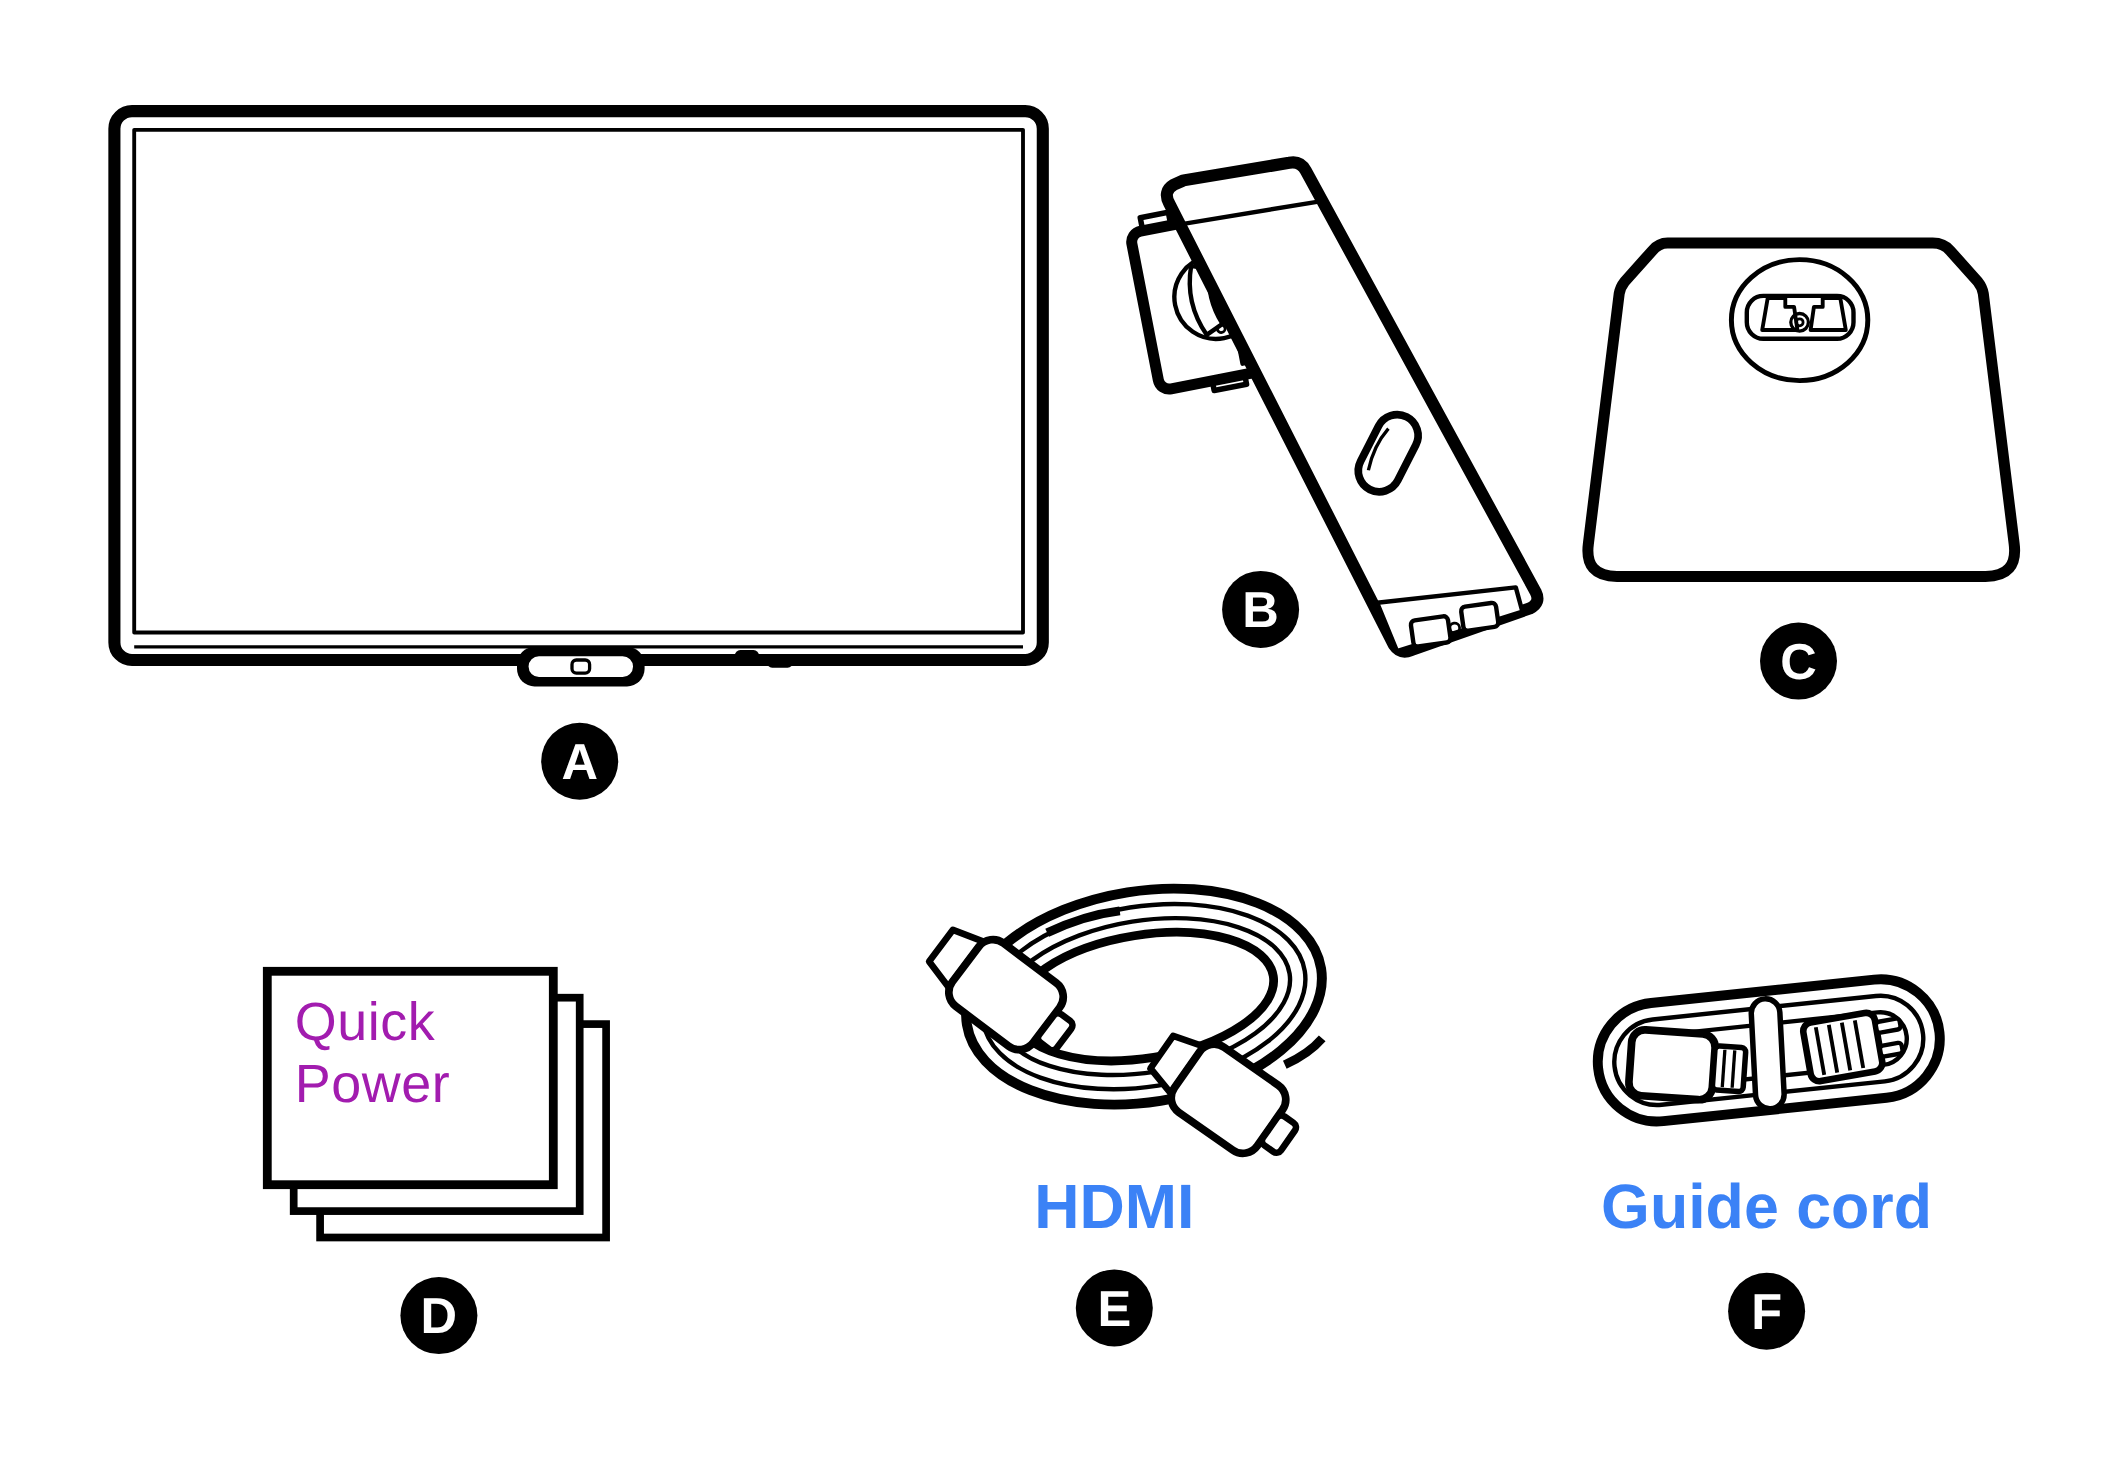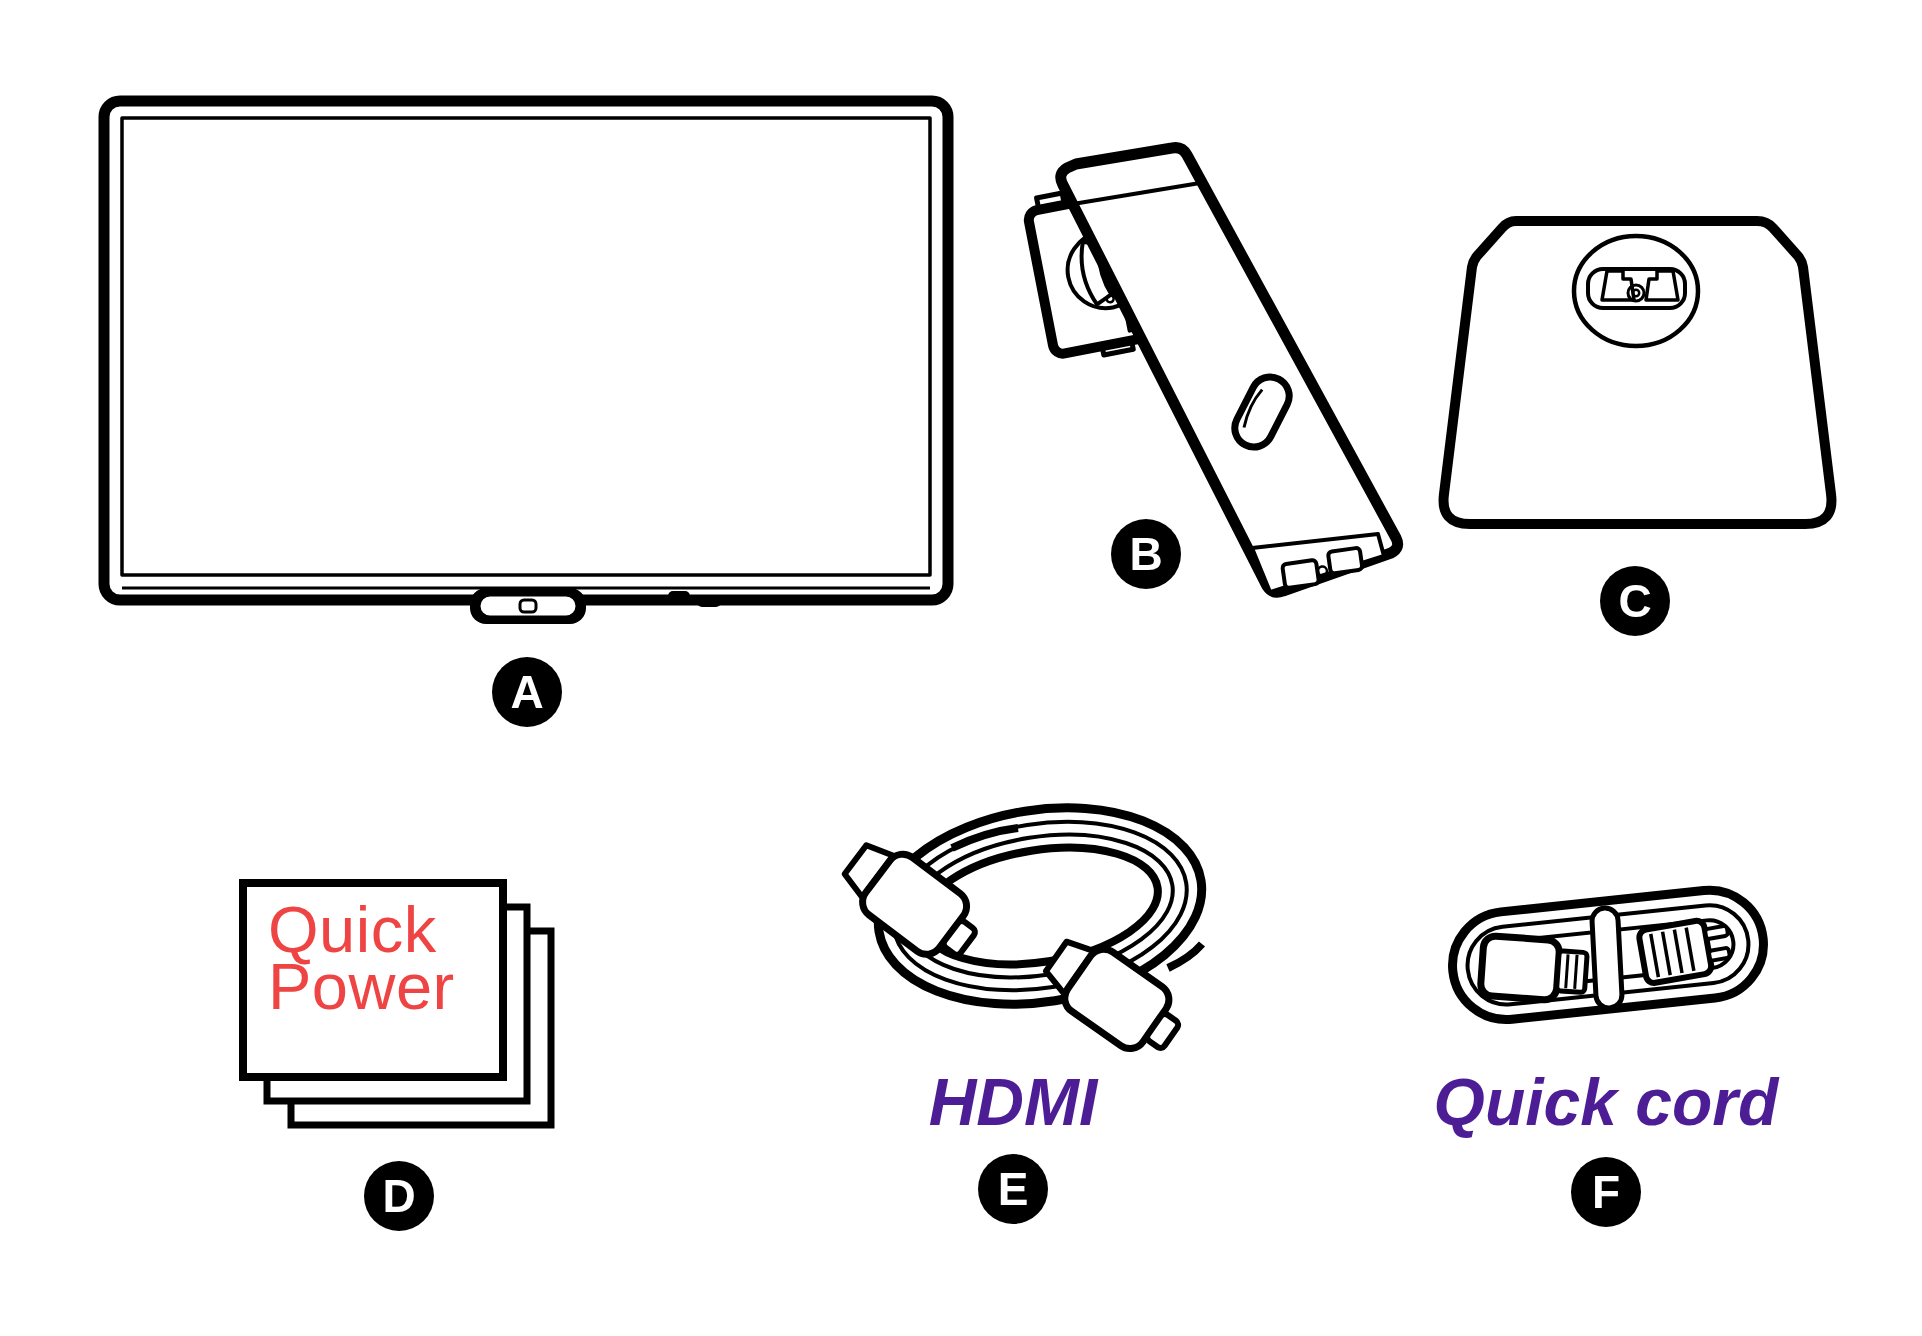--- a/index.html
+++ b/index.html
@@ -18,34 +18,33 @@
     width:70px;height:70px;
     border-radius:50%;
     background:#000;
     color:#fff;
     display:flex;align-items:center;justify-content:center;
     font-size:46px;font-weight:700;line-height:1;
     user-select:none;
   }
   .caption{
     position:absolute;
-    color:#4c1d95;
-    font-size:66px;
+    color:#3b82f6;
+    font-size:57px;
     font-weight:600;
     text-align:center;
     line-height:1.05;
     white-space:nowrap;
-    font-style:italic;
   }
   .qg-text{
     position:absolute;
     left:268px;top:901px;
     width:230px;
-    color:#ef4444;
-    font-size:65px;
+    color:#a21caf;
+    font-size:49px;
     font-weight:500;
     line-height:57px;
     letter-spacing:0.5px;
   }
 </style>
 </head>
 <body>
 
 <div class="stage">
 
@@ -164,21 +163,21 @@
       </g>
     </g>
   </svg>
 
   <div class="qg-text">
     <div>Quick</div>
     <div>Power</div>
   </div>
 
   <div class="caption" style="left:863px;top:1068px;width:300px;">HDMI</div>
-  <div class="caption" style="left:1406px;top:1068px;width:400px;">Quick cord</div>
+  <div class="caption" style="left:1406px;top:1068px;width:400px;">Guide cord</div>
 
   <div class="badge" style="left:492px;top:657px;">A</div>
   <div class="badge" style="left:1111px;top:519px;">B</div>
   <div class="badge" style="left:1600px;top:566px;">C</div>
   <div class="badge" style="left:364px;top:1161px;">D</div>
   <div class="badge" style="left:978px;top:1154px;">E</div>
   <div class="badge" style="left:1571px;top:1157px;">F</div>
 
 </div>
 

